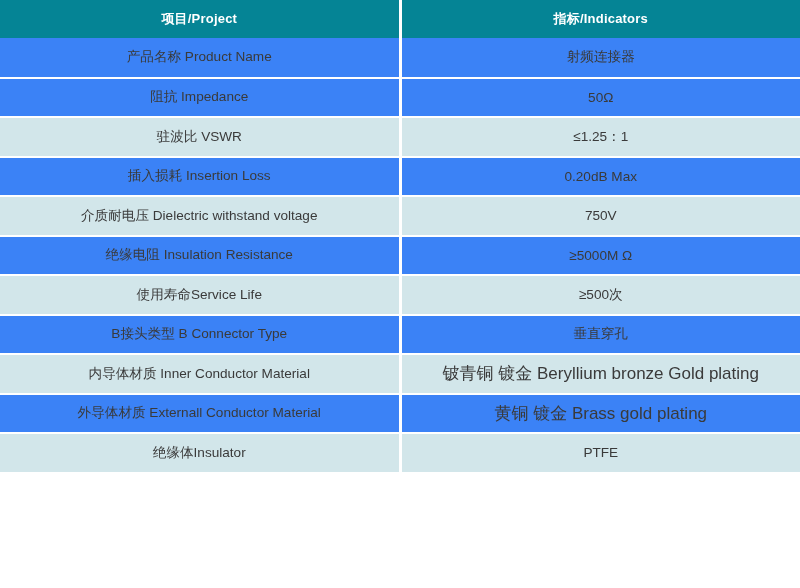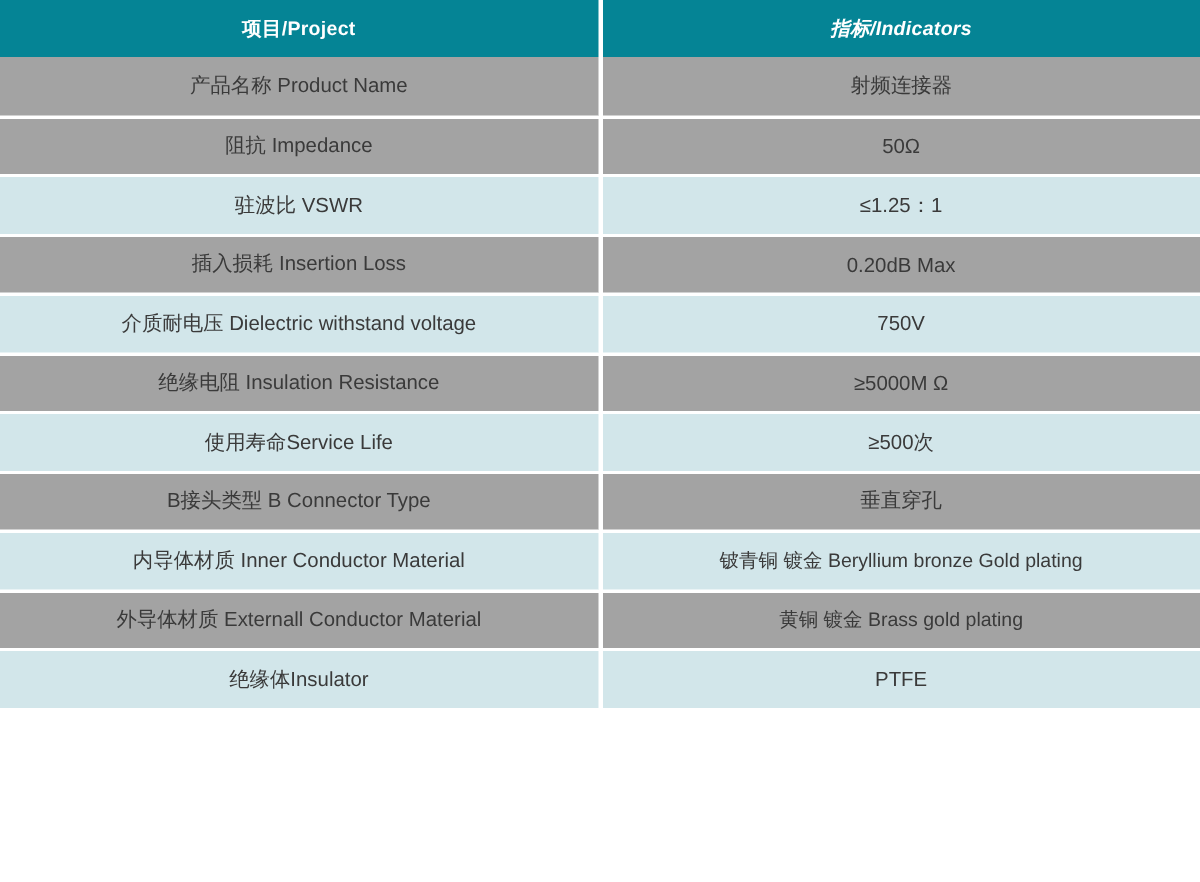--- a/index.html
+++ b/index.html
@@ -30,43 +30,43 @@
     font-size: 13px;
     font-weight: bold;
     height: 38px;
     padding: 0 6px;
     text-align: center;
     vertical-align: middle;
     letter-spacing: 0.2px;
     border-right: 3px solid #ffffff;
     box-sizing: border-box;
   }
-  .header-row th:last-child { border-right: none; font-style: italic; }
+  .header-row th:last-child { border-right: none; }
 
   
   .spec-table td {
     height: 39.5px;
     padding: 0 8px;
     font-size: 13.6px;
     color: #3a3a3a;
     text-align: center;
     vertical-align: middle;
     border-right: 3px solid #ffffff;
     border-bottom: 2px solid #ffffff;
     box-sizing: border-box;
     white-space: nowrap;
     overflow: hidden;
   }
   .spec-table td:last-child { border-right: none; }
 
   .row-shaded td { background: #d2e6ea; }
-  .row-plain  td { background: #a3a3a3; }
+  .row-plain  td { background: #3b82f6; }
 
   
-  .spec-table td.long-value { font-size: 13px; }
+  .spec-table td.long-value { font-size: 17px; }
 </style>
 </head>
 <body>
 
 <table class="spec-table">
   <colgroup>
     <col class="col-project">
     <col class="col-indicator">
   </colgroup>
   <thead>

